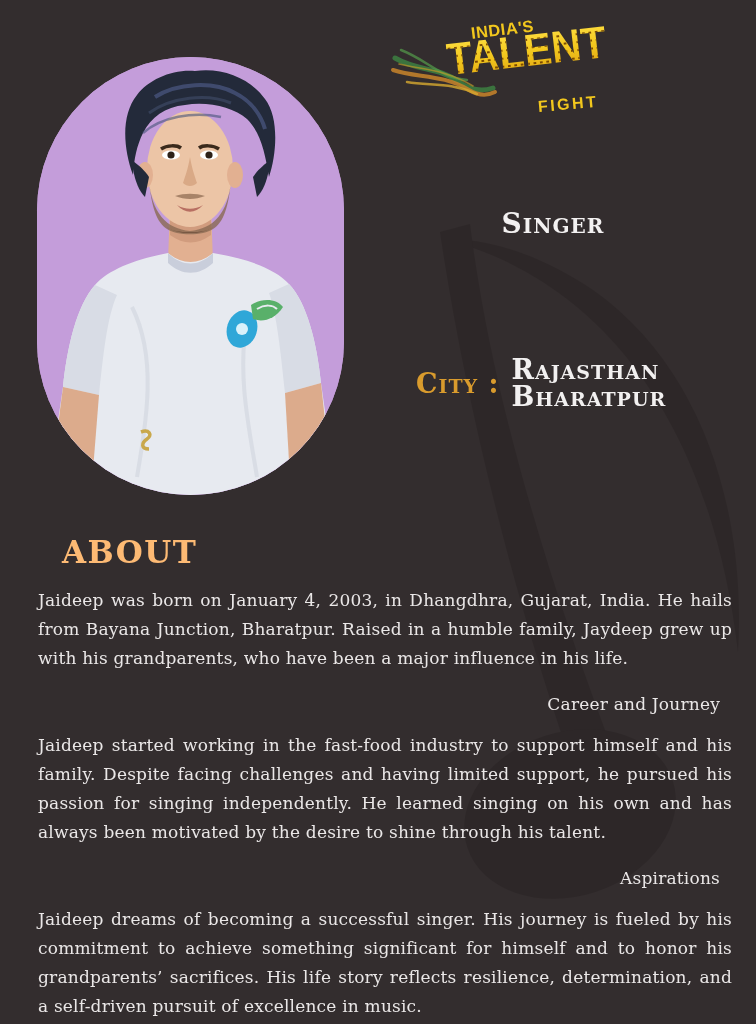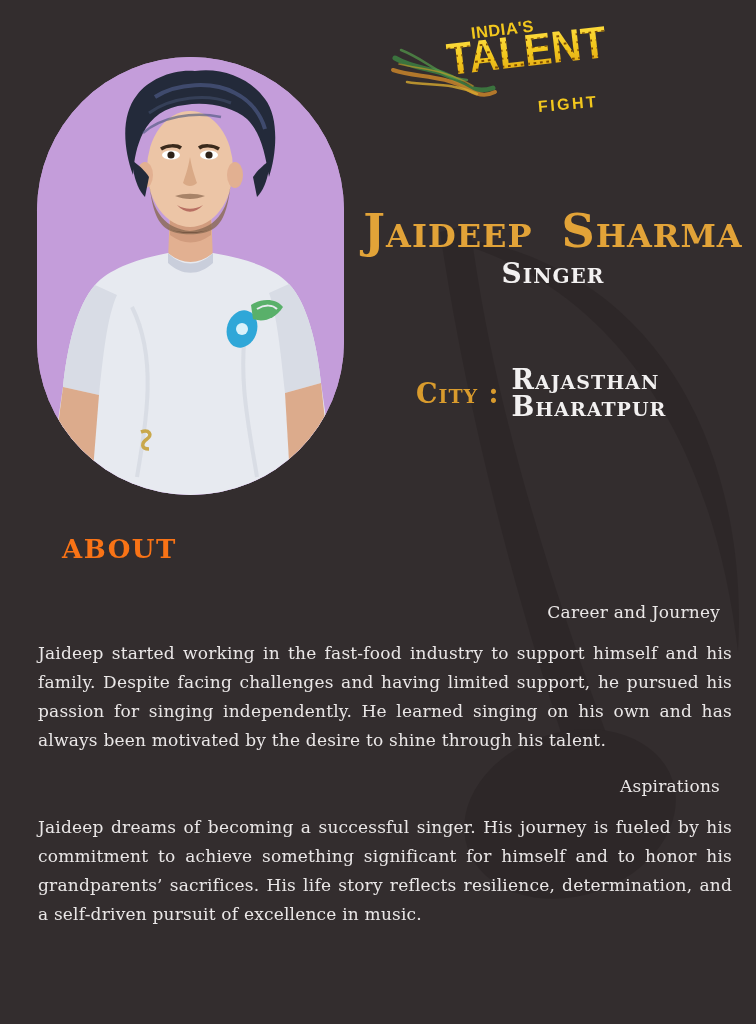--- a/index.html
+++ b/index.html
@@ -58,35 +58,35 @@
   .name{
     font-variant:small-caps;font-weight:bold;font-size:46px;line-height:50px;
     color:#e2a338;letter-spacing:1px;word-spacing:12px;white-space:nowrap;
   }
   .role{
     font-variant:small-caps;font-weight:bold;font-size:28px;line-height:36px;
     color:#f3f1f1;letter-spacing:1px;
   }
 
   
-  .city-row{position:absolute;left:416px;top:366px;display:flex;align-items:center;}
+  .city-row{position:absolute;left:416px;top:356px;display:flex;align-items:center;}
   .city-label{
     font-variant:small-caps;font-weight:bold;font-size:27px;color:#d99b2d;
     letter-spacing:1px;margin-right:12px;white-space:nowrap;
   }
   .city-values{display:flex;flex-direction:column;}
   .city-line{
     font-variant:small-caps;font-weight:bold;font-size:27px;line-height:27px;
     color:#f2f0f0;letter-spacing:1px;white-space:nowrap;
   }
 
   
   .about-heading{
     position:absolute;left:62px;top:534px;
-    font-weight:bold;font-size:26px;color:#f97316;letter-spacing:1.5px;
+    font-weight:bold;font-size:31px;color:#fdba74;letter-spacing:1.5px;
   }
   .about-body{
     position:absolute;left:38px;top:586px;width:694px;
     color:#eae7e7;font-size:17px;line-height:29px;
     text-align:justify;letter-spacing:.2px;
   }
   .about-body p{margin:0 0 17px 0;}
   .about-body p.sec-title{margin:12px;text-align:right;}
   .about-body p:last-child{margin-bottom:17px;}
 </style>
@@ -181,34 +181,34 @@
       <path d="M118,40 C140,26 176,24 198,36 C214,44 224,58 228,72" stroke="#46537a" stroke-width="4" fill="none" opacity=".8"></path>
       <path d="M112,56 C134,40 170,36 194,46" stroke="#39455f" stroke-width="3" fill="none" opacity=".8"></path>
       <path d="M106,76 C124,60 156,54 184,60" stroke="#46537a" stroke-width="2.5" fill="none" opacity=".6"></path>
 
       <path d="M96,112 C98,124 102,134 108,140 L112,120 C108,114 104,110 96,104 Z" fill="#232a3a"></path>
       <path d="M232,112 C230,124 226,134 220,140 L216,120 C220,114 224,110 232,104 Z" fill="#232a3a"></path>
     </svg>
   </div>
 
   <div class="name-block">
-    <div class="name">Jaideep Sharma</div>
     <div class="role">Singer</div>
   </div>
 
   <div class="city-row">
     <div class="city-label">City :</div>
     <div class="city-values">
       <div class="city-line">Rajasthan</div>
       <div class="city-line">Bharatpur</div>
     </div>
   </div>
 
   <div class="about-heading">ABOUT</div>
 
   <div class="about-body">
+    <p>Jaideep was born on January 4, 2003, in Dhangdhra, Gujarat, India. He hails from Bayana Junction, Bharatpur. Raised in a humble family, Jaydeep grew up with his grandparents, who have been a major influence in his life.</p>
     <p class="sec-title">Career and Journey</p>
     <p>Jaideep started working in the fast-food industry to support himself and his family. Despite facing challenges and having limited support, he pursued his passion for singing independently. He learned singing on his own and has always been motivated by the desire to shine through his talent.</p>
     <p class="sec-title">Aspirations</p>
     <p>Jaideep dreams of becoming a successful singer. His journey is fueled by his commitment to achieve something significant for himself and to honor his grandparents’ sacrifices. His life story reflects resilience, determination, and a self-driven pursuit of excellence in music.</p>
   </div>
 
 </div>
 
 </body></html>

